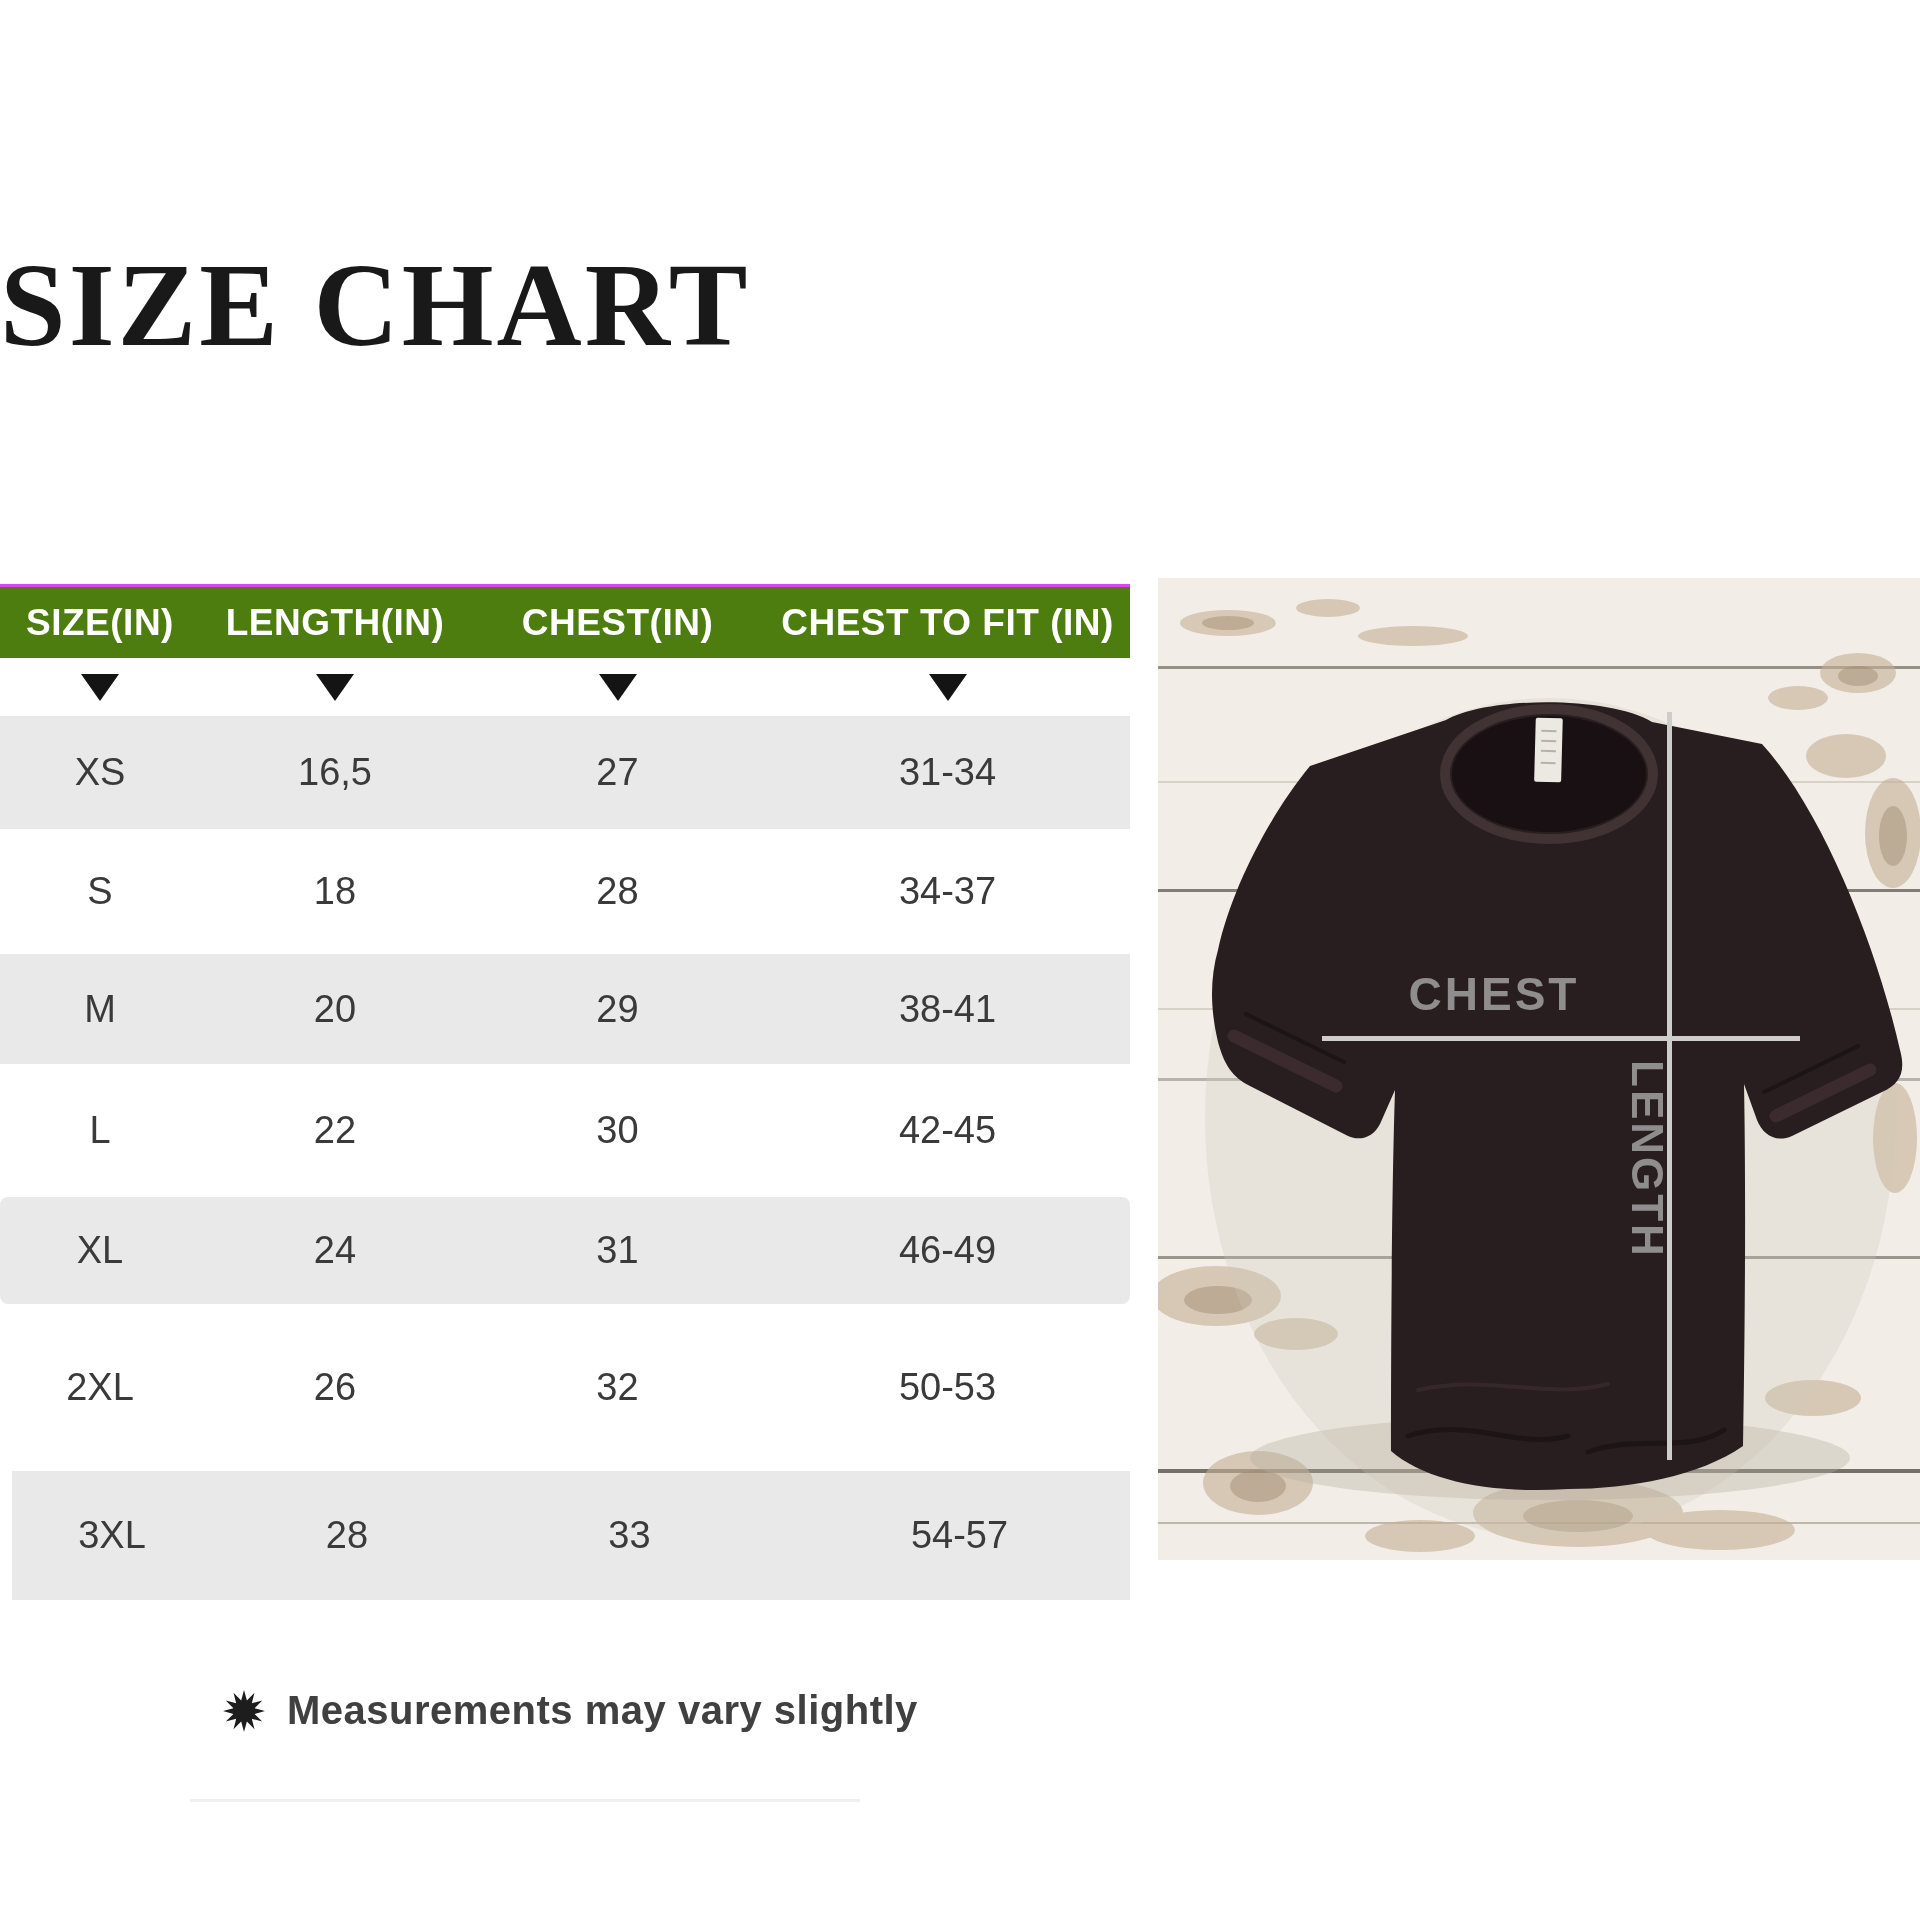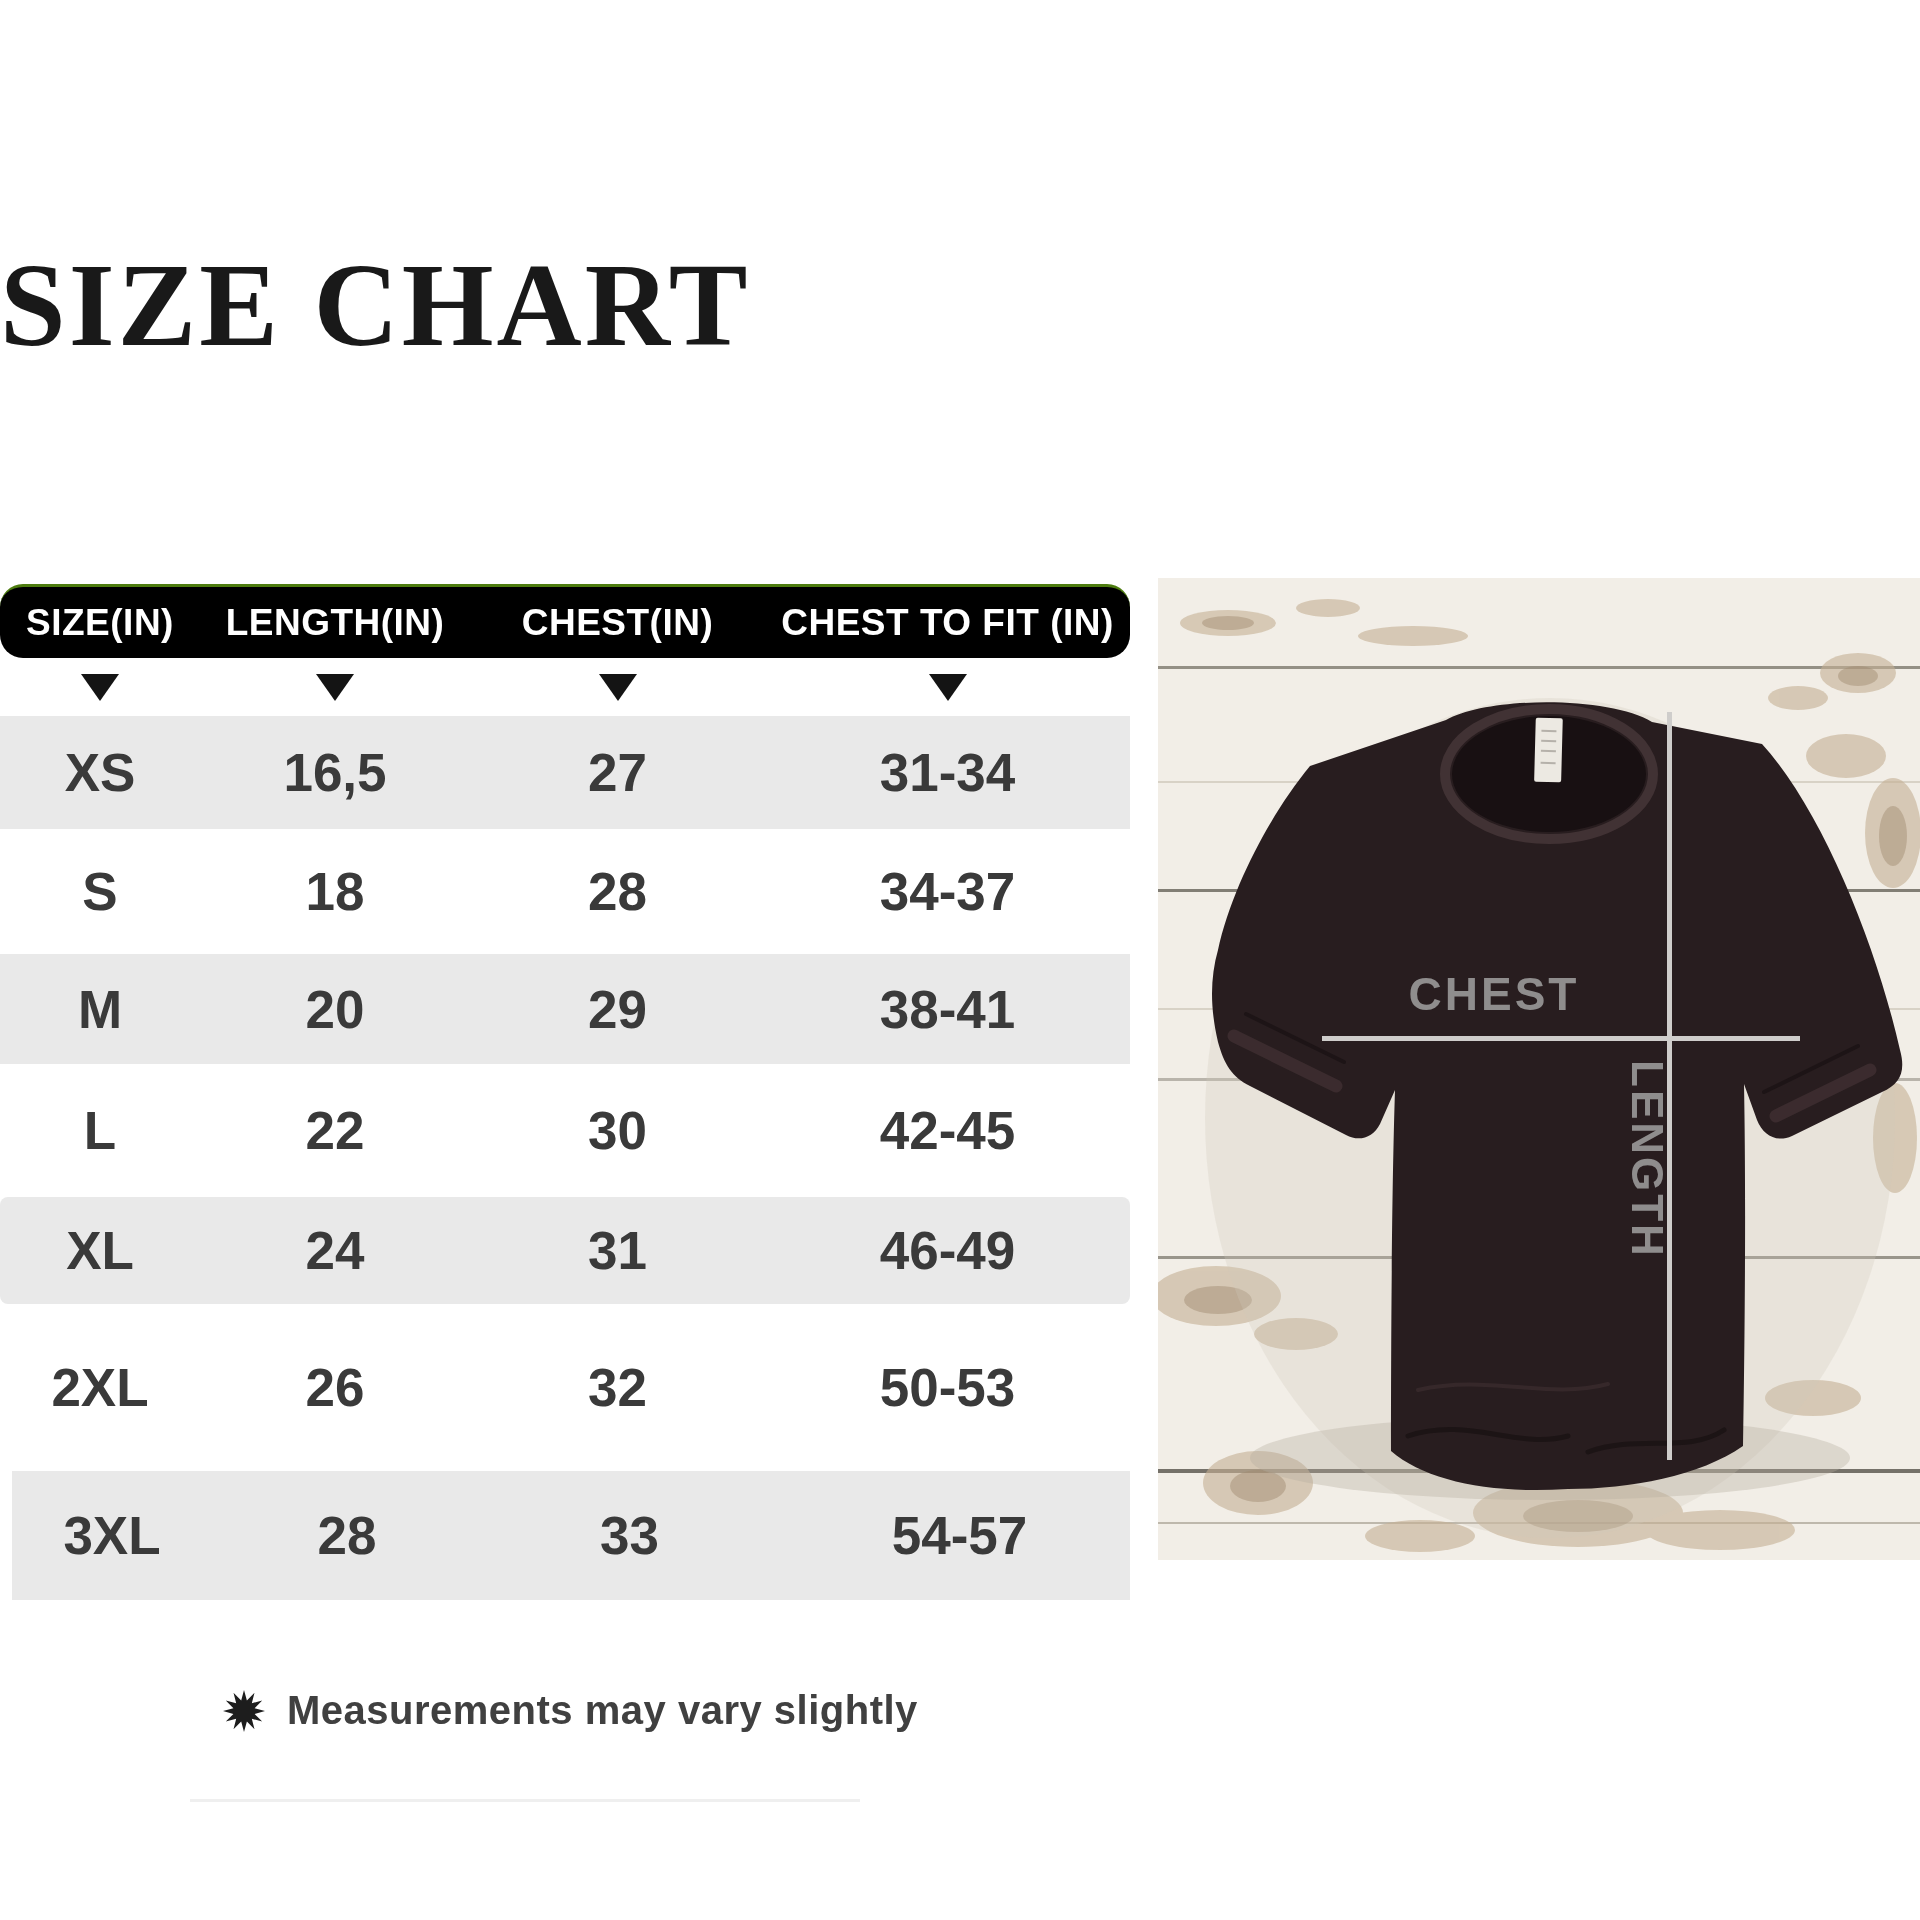--- a/index.html
+++ b/index.html
@@ -10,36 +10,36 @@
   
   .title{
     position:absolute;top:238px;left:0;width:1920px;margin:0;
     text-align:left;font-family:"Liberation Serif", serif;font-weight:700;
     font-size:118px;letter-spacing:3px;color:#191919;
   }
   
   .tbl{position:absolute;left:0;top:584px;width:1130px;}
   .hdr{
     display:grid;grid-template-columns:200px 270px 295px 365px;
-    background:#000000;height:71px;border-top:3px solid #4d7c0f;border-radius:23px;
+    background:#4d7c0f;height:71px;border-top:3px solid #d946ef;
   }
   .hdr .cell{
     display:flex;align-items:center;justify-content:center;
     color:#ffffff;font-weight:700;font-size:37px;letter-spacing:0.5px;white-space:nowrap;
   }
   .markers{display:grid;grid-template-columns:200px 270px 295px 365px;height:58px;align-items:center;}
   .tri{
     margin:0 auto;width:0;height:0;
     border-left:19px solid transparent;border-right:19px solid transparent;
     border-top:27px solid #141414;
   }
   .trow{display:grid;grid-template-columns:200px 270px 295px 365px;}
   .trow .cell{
     display:flex;align-items:center;justify-content:center;
-    font-weight:700;font-size:53px;color:#3a3a3a;white-space:nowrap;
+    font-weight:400;font-size:38px;color:#3a3a3a;white-space:nowrap;
   }
   .gray{background:#e9e9e9;}
   .r0{height:113px;} .r1{height:125px;} .r2{height:110px;} .r3{height:133px;}
   .r4{height:107px;border-radius:8px;} .r5{height:167px;} .r6{height:129px;margin-left:12px;}
   
   .note{position:absolute;left:223px;top:1688px;display:flex;align-items:center;gap:22px;}
   .note .star{width:42px;height:42px;flex:0 0 auto;}
   .note .ntext{font-size:40px;font-weight:600;color:#404040;letter-spacing:0.5px;}
   .divider{position:absolute;left:190px;top:1799px;width:670px;height:3px;background:#efefef;}
   

